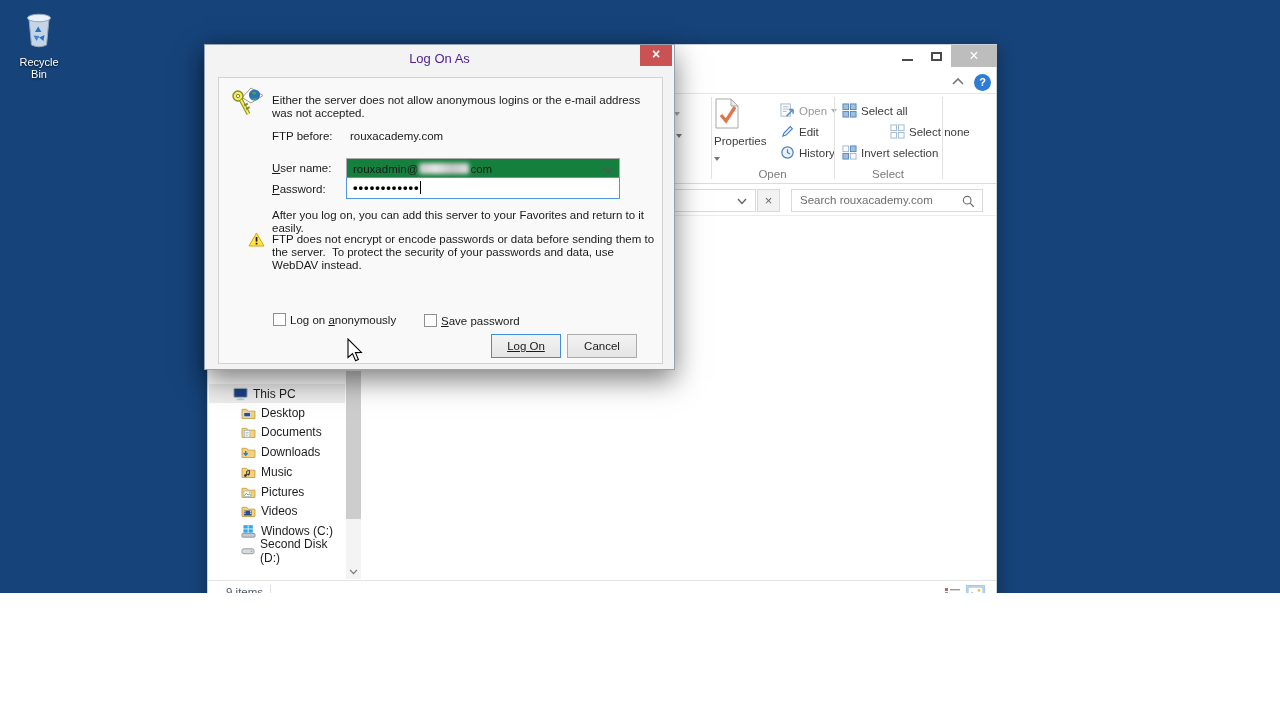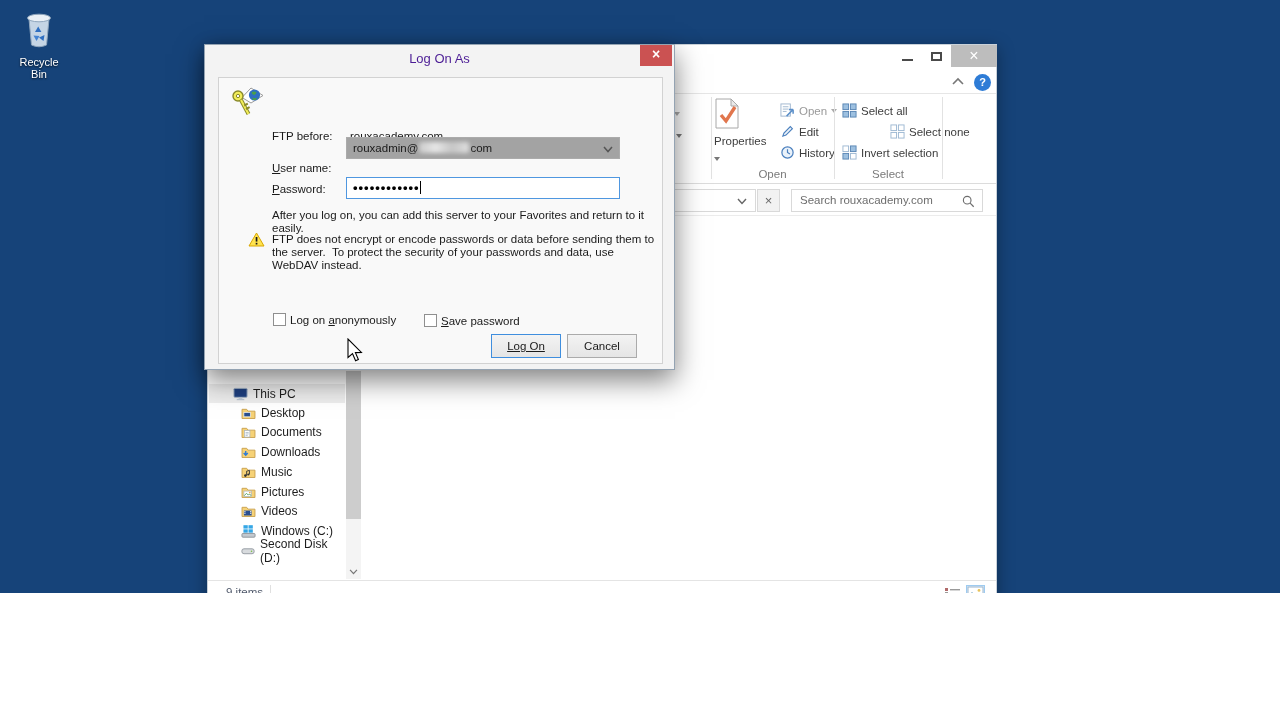--- a/index.html
+++ b/index.html
@@ -66,21 +66,21 @@
   
   .dlg { left:204px; top:44px; width:471px; height:326px; background:#f3f3f3;
          border:1px solid #94a3b2; box-shadow:0 10px 26px rgba(0,0,0,.5); }
   .dlg-title { position:absolute; left:0; top:6px; width:469px; text-align:center; font-size:13px; color:#4c1d95; }
   .dlg-close { position:absolute; left:435px; top:0; width:32px; height:21px; background:#cb5252; }
   .dlg-close::after { content:"×"; position:absolute; left:0; right:0; text-align:center; color:#fff;
                       font-size:14px; font-weight:700; line-height:19px; }
   .panel { position:absolute; left:13px; top:32px; width:445px; height:287px; background:#f9f9f9; border:1px solid #d2d2d2; }
   .ptxt { position:absolute; font-size:11.5px; line-height:13px; color:#1a1a1a; }
   .ul { text-decoration:underline; }
-  .combo { position:absolute; left:127px; top:59px; width:274px; height:22px; background:#a3a3a3; border:1px solid #ababab;
+  .combo { position:absolute; left:127px; top:80px; width:274px; height:22px; background:#15803d; border:1px solid #ababab;
            font-size:11.5px; color:#1a1a1a; line-height:20px; padding-left:6px; }
   .combo .blurbox { display:inline-block; width:50px; height:11px; margin:0 1px; border-radius:2px; vertical-align:-1px;
                     background:linear-gradient(90deg,#cbcbcb,#e6e6e6,#c6c6c6,#dedede); filter:blur(2px); }
   .combo-arrow { position:absolute; right:6px; top:8px; }
   .pwd { position:absolute; left:127px; top:99px; width:274px; height:22px; background:#fff; border:1px solid #4f97e0;
          font-size:13px; font-weight:700; letter-spacing:1px; color:#000; line-height:19px; padding-left:6px; }
   .caret-bar { display:inline-block; width:1px; height:13px; background:#000; vertical-align:-2px; }
   .cb { position:absolute; width:13px; height:13px; background:#fff; border:1px solid #8f8f8f; }
   .dlg-btn { position:absolute; top:256px; width:70px; height:24px; background:linear-gradient(#f3f3f3,#e5e5e5);
              font-size:11.5px; color:#1a1a1a; text-align:center; line-height:22px; }
@@ -344,20 +344,21 @@
         <polygon points="20,2 32,9.5 20,17 11,11.5" fill="#fff" stroke="#9a9a9a"></polygon>
         <circle cx="23.5" cy="9" r="5.6" fill="#2f6fc1"></circle>
         <path d="M20.5 6.5 q2.5-1.8 5 0 q-1 2.2-2.5 2.4 q-2-0.4-2.5-2.4 z M21 11.5 q2.8 1.6 5 0 l-1 2.4 h-3 z" fill="#49a04a"></path>
         <circle cx="7" cy="10" r="5" fill="#f3ee5a" stroke="#8a8a2a" stroke-width="1.4"></circle>
         <circle cx="7" cy="10" r="1.7" fill="#f9f9f9" stroke="#8a8a2a"></circle>
         <path d="M10 14 L17.5 28" stroke="#8a8a2a" stroke-width="4"></path>
         <path d="M10 14 L17.5 28" stroke="#f3ee5a" stroke-width="2"></path>
         <path d="M13.2 19.5 l3.6-1.8 M15 23 l3.6-1.8" stroke="#8a8a2a" stroke-width="2"></path>
       </svg>
 
+      <div class="ptxt" style="left:53px; top:16px; width:378px;">Either the server does not allow anonymous logins or the e-mail address was not accepted.</div>
 
       <div class="ptxt" style="left:53px; top:52px;">FTP before:</div>
       <div class="ptxt" style="left:131px; top:52px;">rouxacademy.com</div>
 
       <div class="ptxt" style="left:53px; top:84px;"><span class="ul">U</span><span>ser name:</span></div>
       <div class="combo">
         <span>rouxadmin@</span><span class="blurbox"></span><span>com</span>
         <svg class="combo-arrow" width="10" height="7" viewBox="0 0 10 7">
           <path d="M1 1 L5 5.5 L9 1" fill="none" stroke="#555" stroke-width="1.5"></path>
         </svg>

